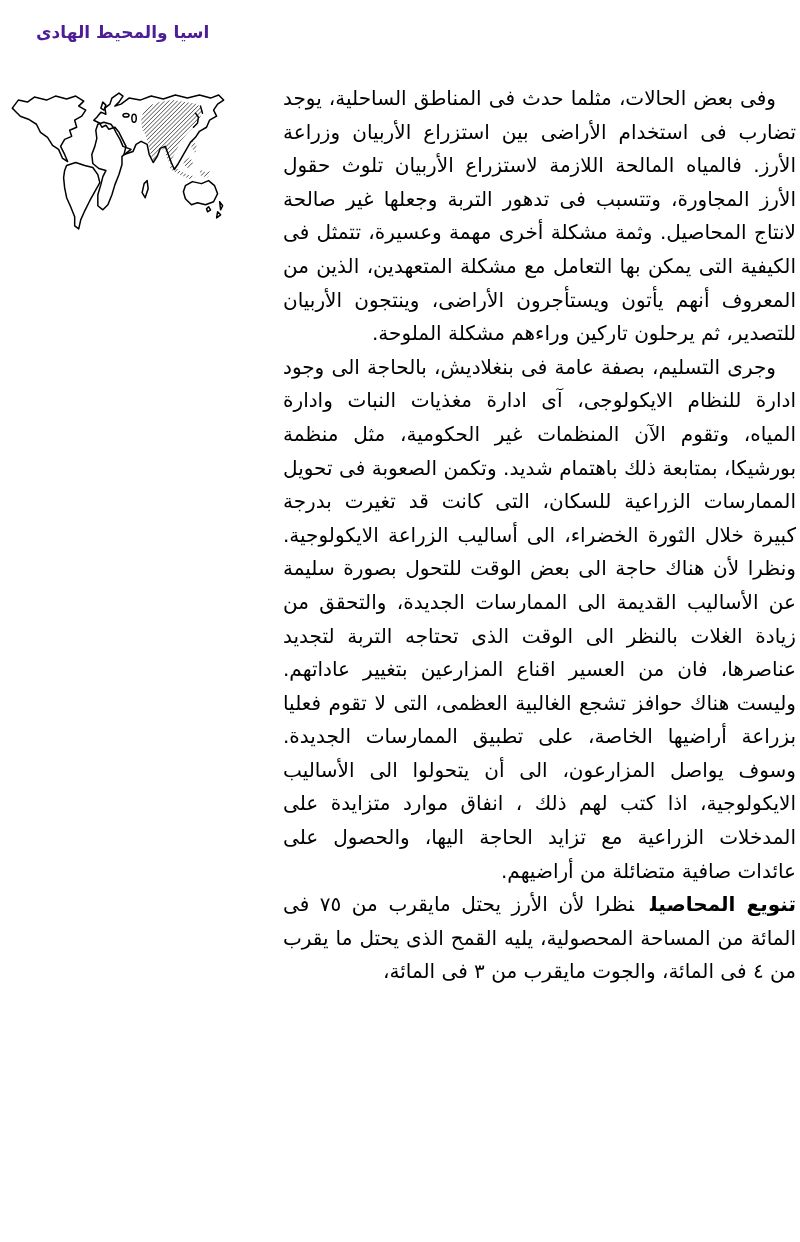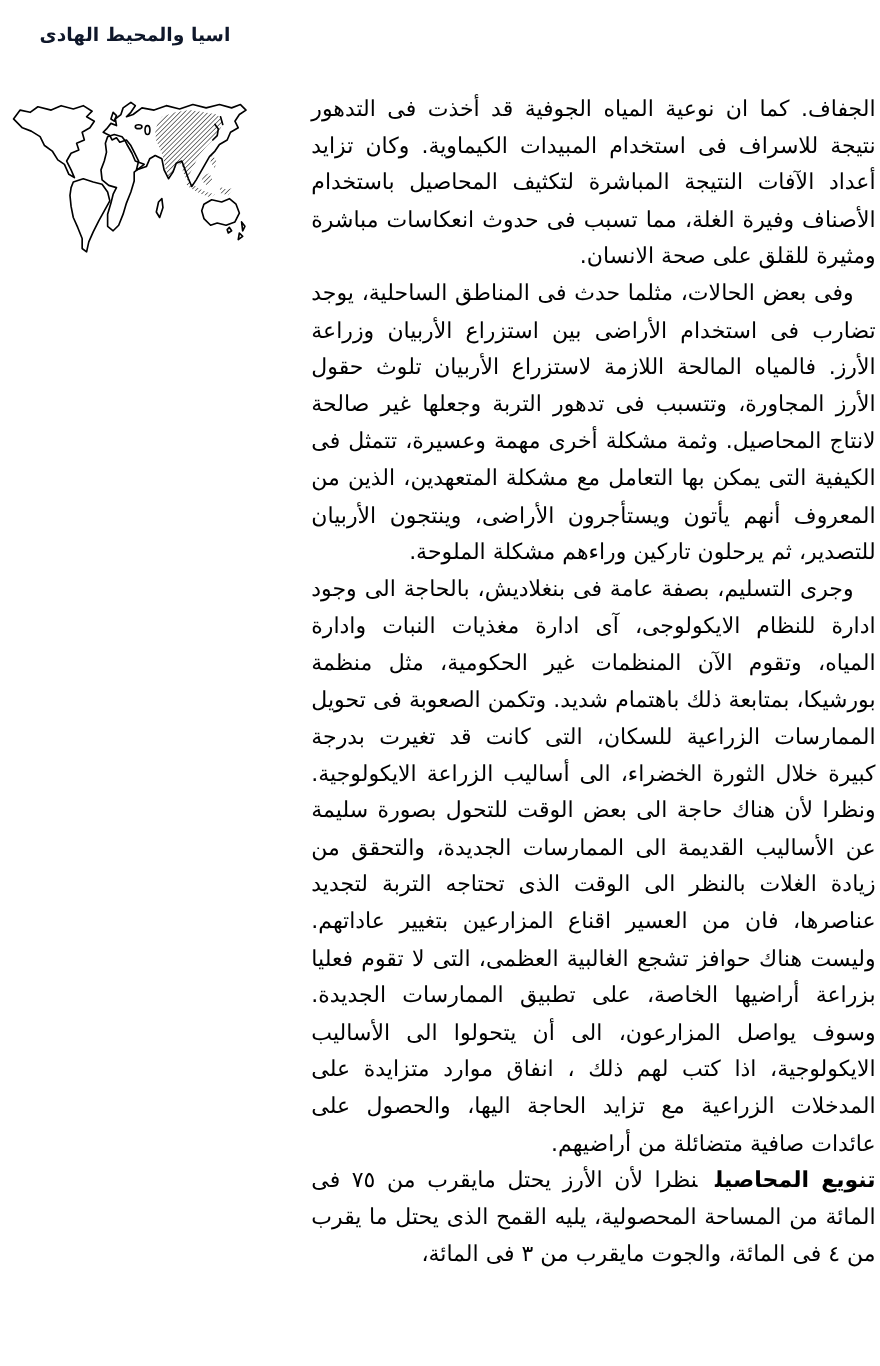--- a/index.html
+++ b/index.html
@@ -3,21 +3,21 @@
 <meta charset="utf-8">
 <style>
   html,body{margin:0;padding:0;}
   body{
     width:800px;height:1242px;position:relative;background:#ffffff;
     font-family:"DejaVu Sans",sans-serif;color:#000;overflow:hidden;
   }
   .kicker{
     position:absolute;left:36px;top:22px;width:200px;
     direction:rtl;text-align:left;
-    font-size:17px;font-weight:bold;color:#0f172a;
+    font-size:17px;font-weight:bold;color:#4c1d95;
     letter-spacing:0;
   }
   .map{
     position:absolute;left:8px;top:86px;width:232px;height:156px;
   }
   .map path,.map ellipse{vector-effect:non-scaling-stroke;}
   .column{
     position:absolute;left:283px;top:82px;width:513px;
     direction:rtl;text-align:justify;text-justify:inter-word;
     font-size:20px;line-height:33.6px;color:#000;
@@ -59,17 +59,16 @@
     <ellipse cx="125" cy="32" rx="2.2" ry="4"></ellipse>
     <path d="M186,27 L189,31 L188,37 L184,41"></path>
     <path d="M191,20 L193,27"></path>
     <path d="M176,99 L183,95 L192,97 L199,94 L205,99 L208,107 L204,115 L196,118 L188,116 L182,118 L176,112 L174,105 Z"></path>
     <path d="M197,122 L199,120 L201,123 L198,125 Z"></path>
     <path d="M210,115 L213,119 L211,123 Z M208,125 L211,128 L207,131 Z"></path>
   </g>
 </svg>
 
 <div class="column">
-  <p class="para">الجفاف. كما ان نوعية المياه الجوفية قد أخذت فى التدهور نتيجة للاسراف فى استخدام المبيدات الكيماوية. وكان تزايد أعداد الآفات النتيجة المباشرة لتكثيف المحاصيل باستخدام الأصناف وفيرة الغلة، مما تسبب فى حدوث انعكاسات مباشرة ومثيرة للقلق على صحة الانسان.</p>
   <p class="para indent">وفى بعض الحالات، مثلما حدث فى المناطق الساحلية، يوجد تضارب فى استخدام الأراضى بين استزراع الأربيان وزراعة الأرز. فالمياه المالحة اللازمة لاستزراع الأربيان تلوث حقول الأرز المجاورة، وتتسبب فى تدهور التربة وجعلها غير صالحة لانتاج المحاصيل. وثمة مشكلة أخرى مهمة وعسيرة، تتمثل فى الكيفية التى يمكن بها التعامل مع مشكلة المتعهدين، الذين من المعروف أنهم يأتون ويستأجرون الأراضى، وينتجون الأربيان للتصدير، ثم يرحلون تاركين وراءهم مشكلة الملوحة.</p>
   <p class="para indent">وجرى التسليم، بصفة عامة فى بنغلاديش، بالحاجة الى وجود ادارة للنظام الايكولوجى، آى ادارة مغذيات النبات وادارة المياه، وتقوم الآن المنظمات غير الحكومية، مثل منظمة بورشيكا، بمتابعة ذلك باهتمام شديد. وتكمن الصعوبة فى تحويل الممارسات الزراعية للسكان، التى كانت قد تغيرت بدرجة كبيرة خلال الثورة الخضراء، الى أساليب الزراعة الايكولوجية. ونظرا لأن هناك حاجة الى بعض الوقت للتحول بصورة سليمة عن الأساليب القديمة الى الممارسات الجديدة، والتحقق من زيادة الغلات بالنظر الى الوقت الذى تحتاجه التربة لتجديد عناصرها، فان من العسير اقناع المزارعين بتغيير عاداتهم. وليست هناك حوافز تشجع الغالبية العظمى، التى لا تقوم فعليا بزراعة أراضيها الخاصة، على تطبيق الممارسات الجديدة. وسوف يواصل المزارعون، الى أن يتحولوا الى الأساليب الايكولوجية، اذا كتب لهم ذلك ، انفاق موارد متزايدة على المدخلات الزراعية مع تزايد الحاجة اليها، والحصول على عائدات صافية متضائلة من أراضيهم.</p>
   <p class="para section"><b class="runin">تنويع المحاصيل</b><span>نظرا لأن الأرز يحتل مايقرب من ٧٥ فى المائة من المساحة المحصولية، يليه القمح الذى يحتل ما يقرب من ٤ فى المائة، والجوت مايقرب من ٣ فى المائة،</span></p>
 </div>
 
 </body></html>

